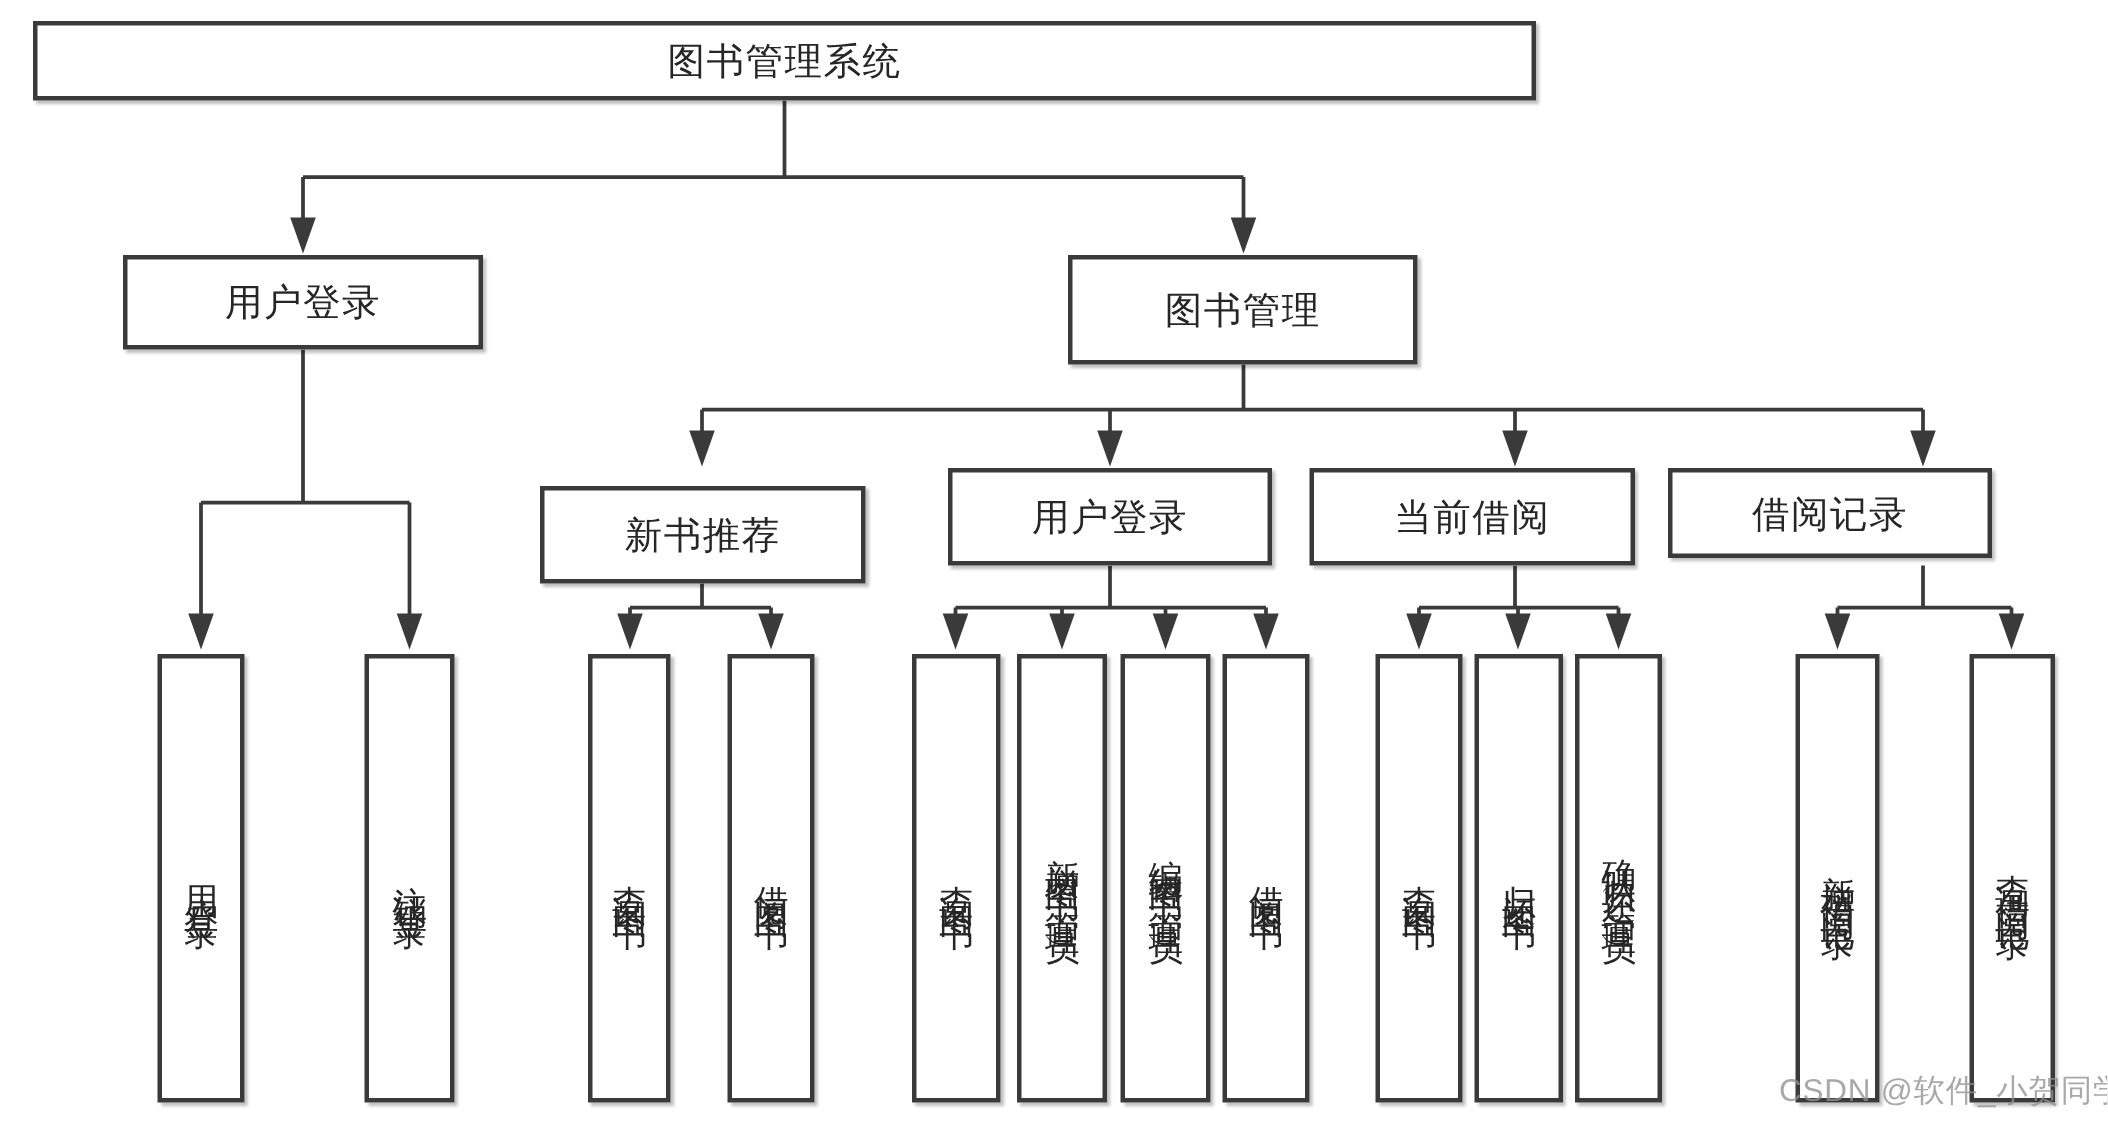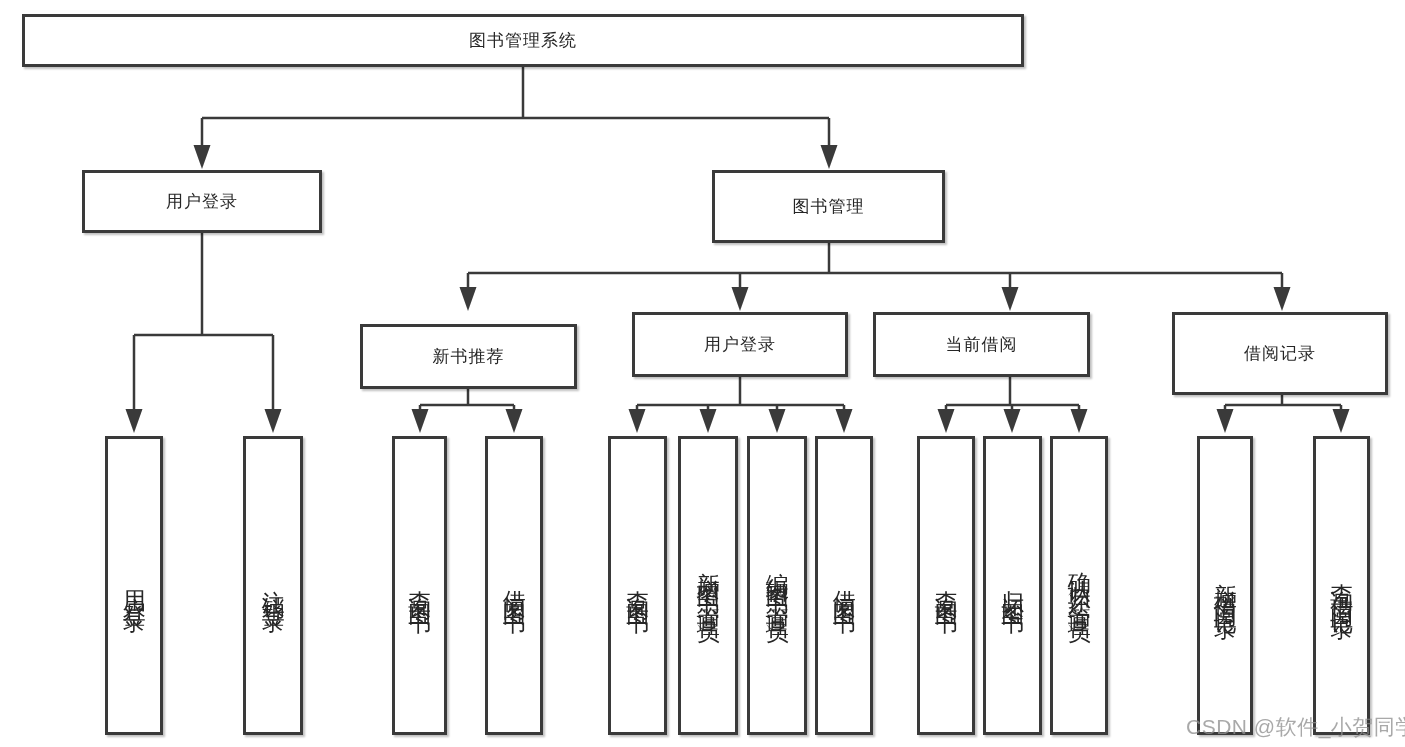--- a/index.html
+++ b/index.html
@@ -28,21 +28,21 @@
     box-sizing: border-box;
     background: #ffffff;
     border: 3px solid #3a3a3a;
     box-shadow: 2px 2px 2px rgba(0,0,0,0.25);
     display: flex;
     align-items: center;
     justify-content: center;
     color: #262626;
   }
   .node .h-label {
-    font-size: 17px;
+    font-size: 25px;
     letter-spacing: 1px;
     white-space: nowrap;
   }
   .leaf .v-label {
     writing-mode: vertical-rl;
     font-size: 23px;
     letter-spacing: 7px;
     line-height: 1.1;
     white-space: nowrap;
   }
@@ -151,21 +151,21 @@
 
   <div class="node" style="left:360px; top:324px; width:217px; height:65px">
     <span class="h-label">新书推荐</span>
   </div>
   <div class="node" style="left:632px; top:312px; width:216px; height:65px">
     <span class="h-label">用户登录</span>
   </div>
   <div class="node" style="left:873px; top:312px; width:217px; height:65px">
     <span class="h-label">当前借阅</span>
   </div>
-  <div class="node" style="left:1172px; top:312px; width:216px; height:83px">
+  <div class="node" style="left:1112px; top:312px; width:216px; height:60px">
     <span class="h-label">借阅记录</span>
   </div>
 
   <div class="node leaf" style="left:105px; top:436px; width:58px; height:299px">
     <span class="v-label">用户登录</span>
   </div>
   <div class="node leaf" style="left:243px; top:436px; width:60px; height:299px">
     <span class="v-label">注销登录</span>
   </div>
 

